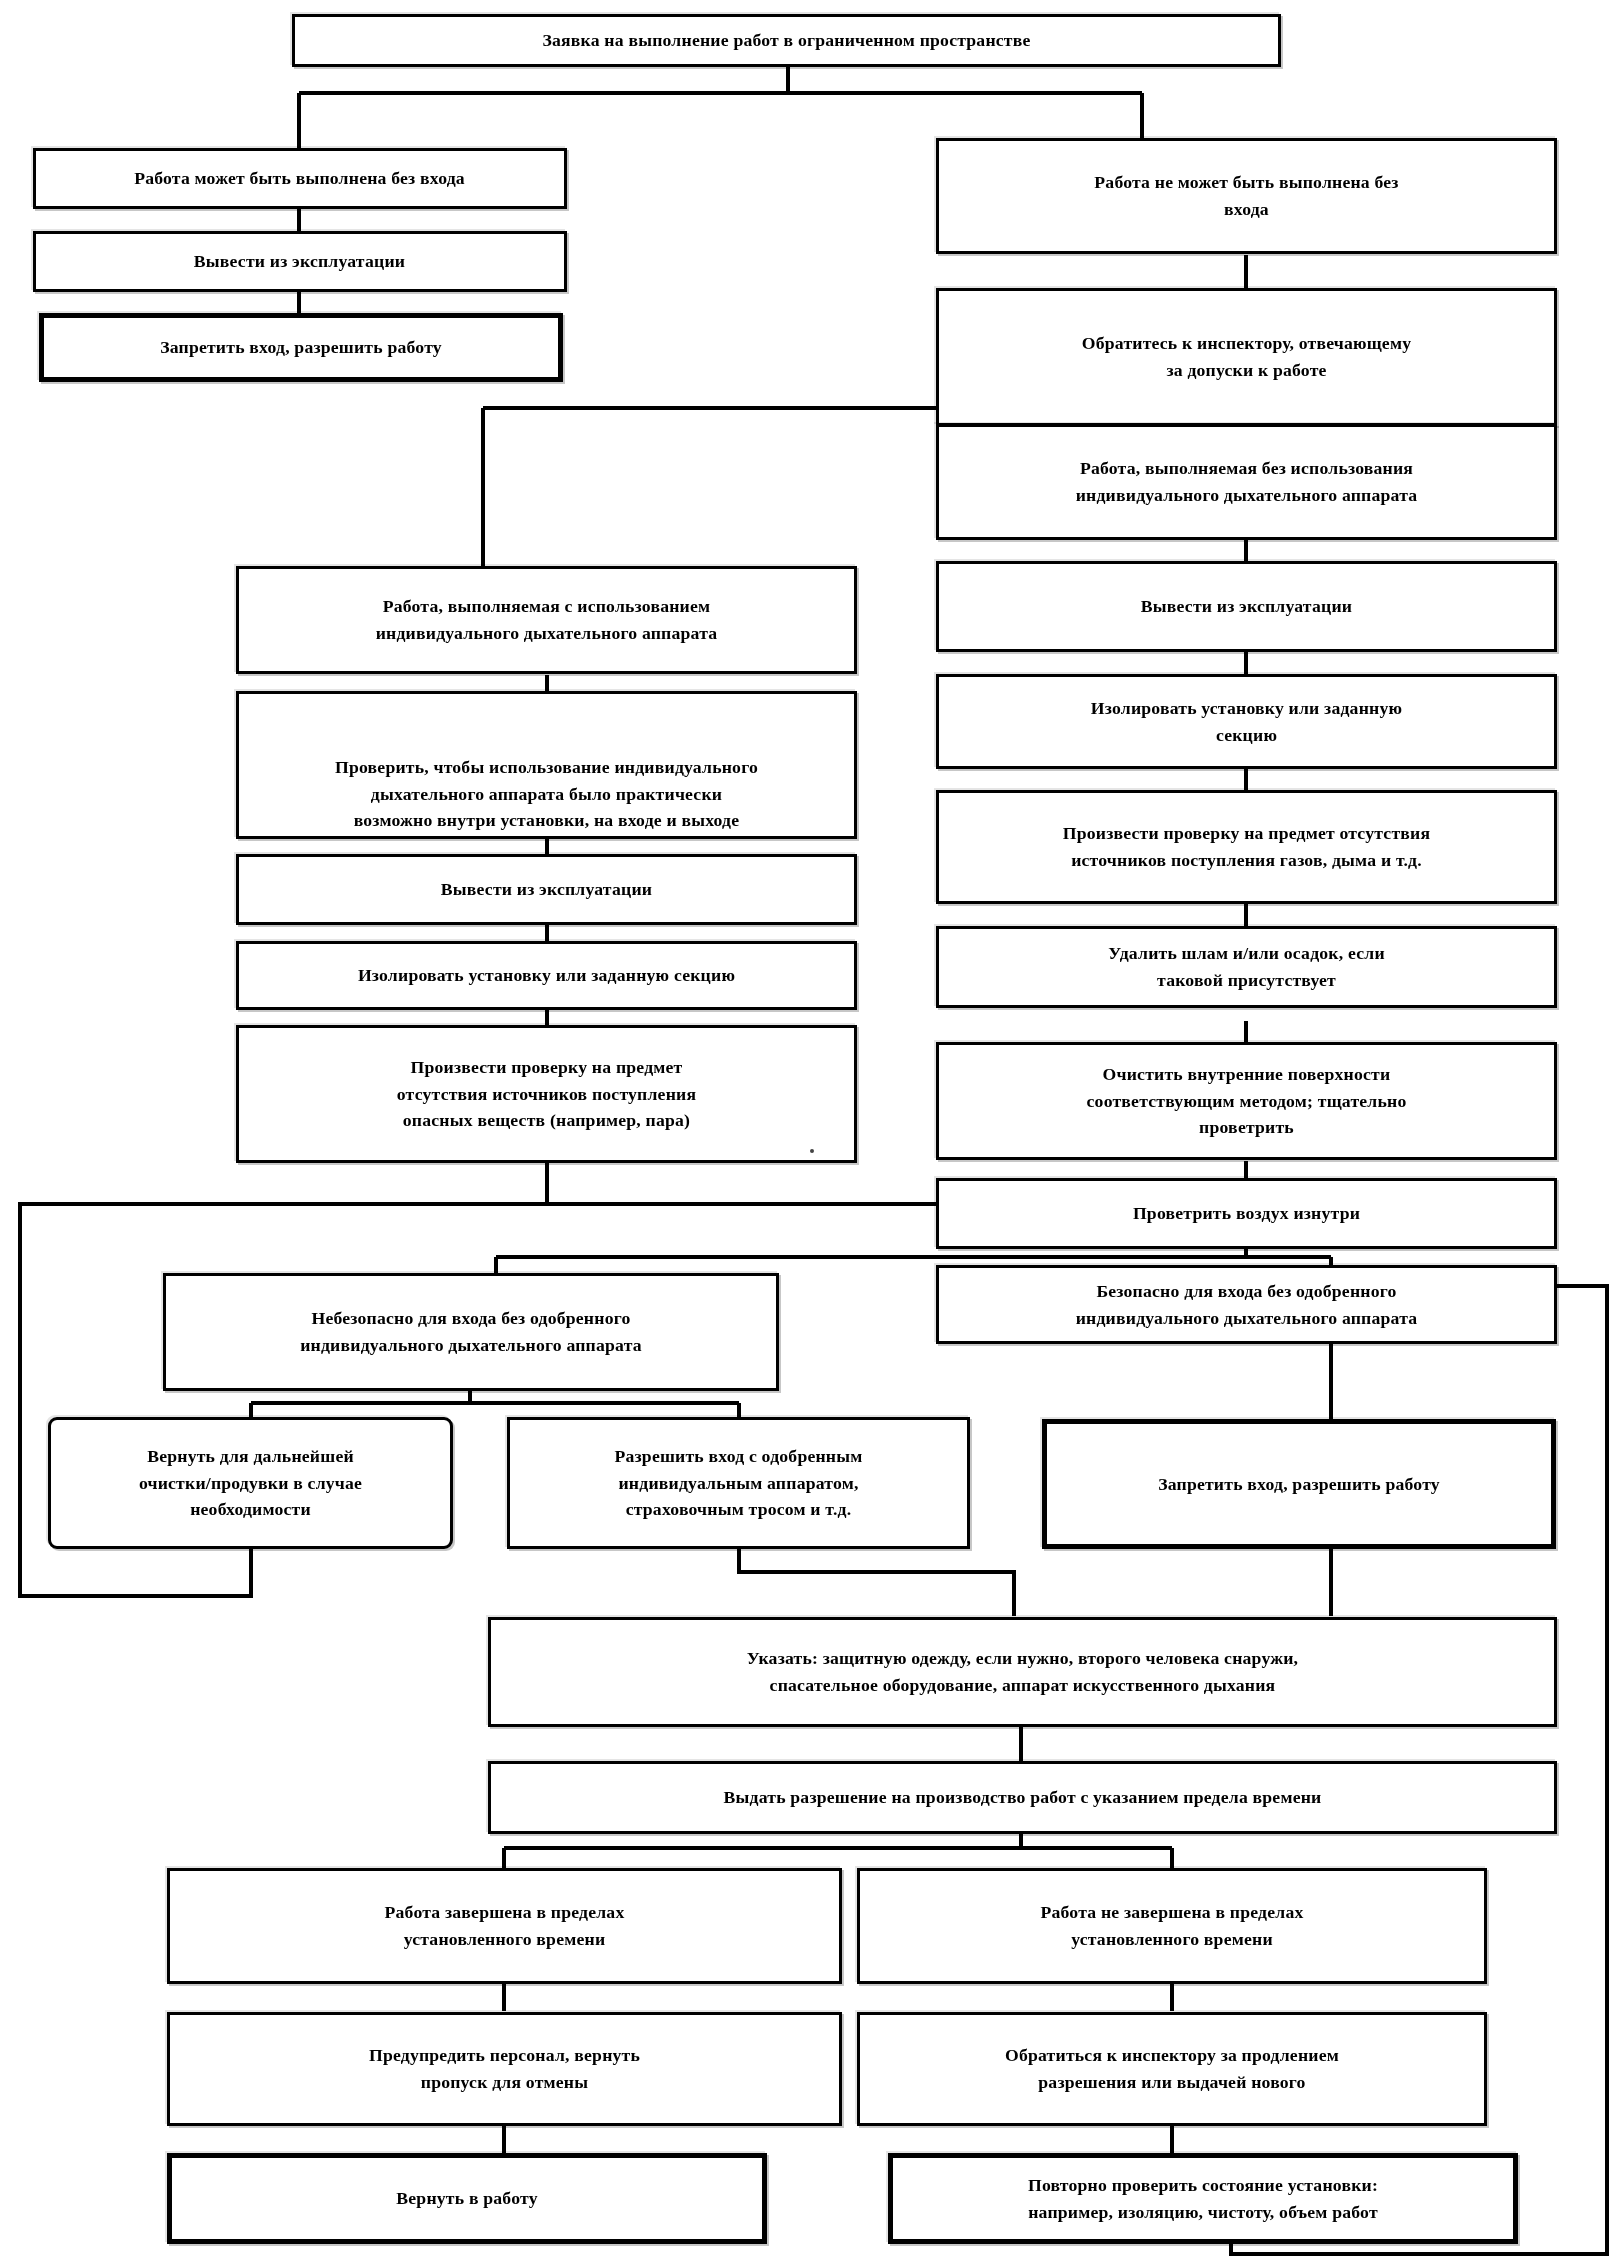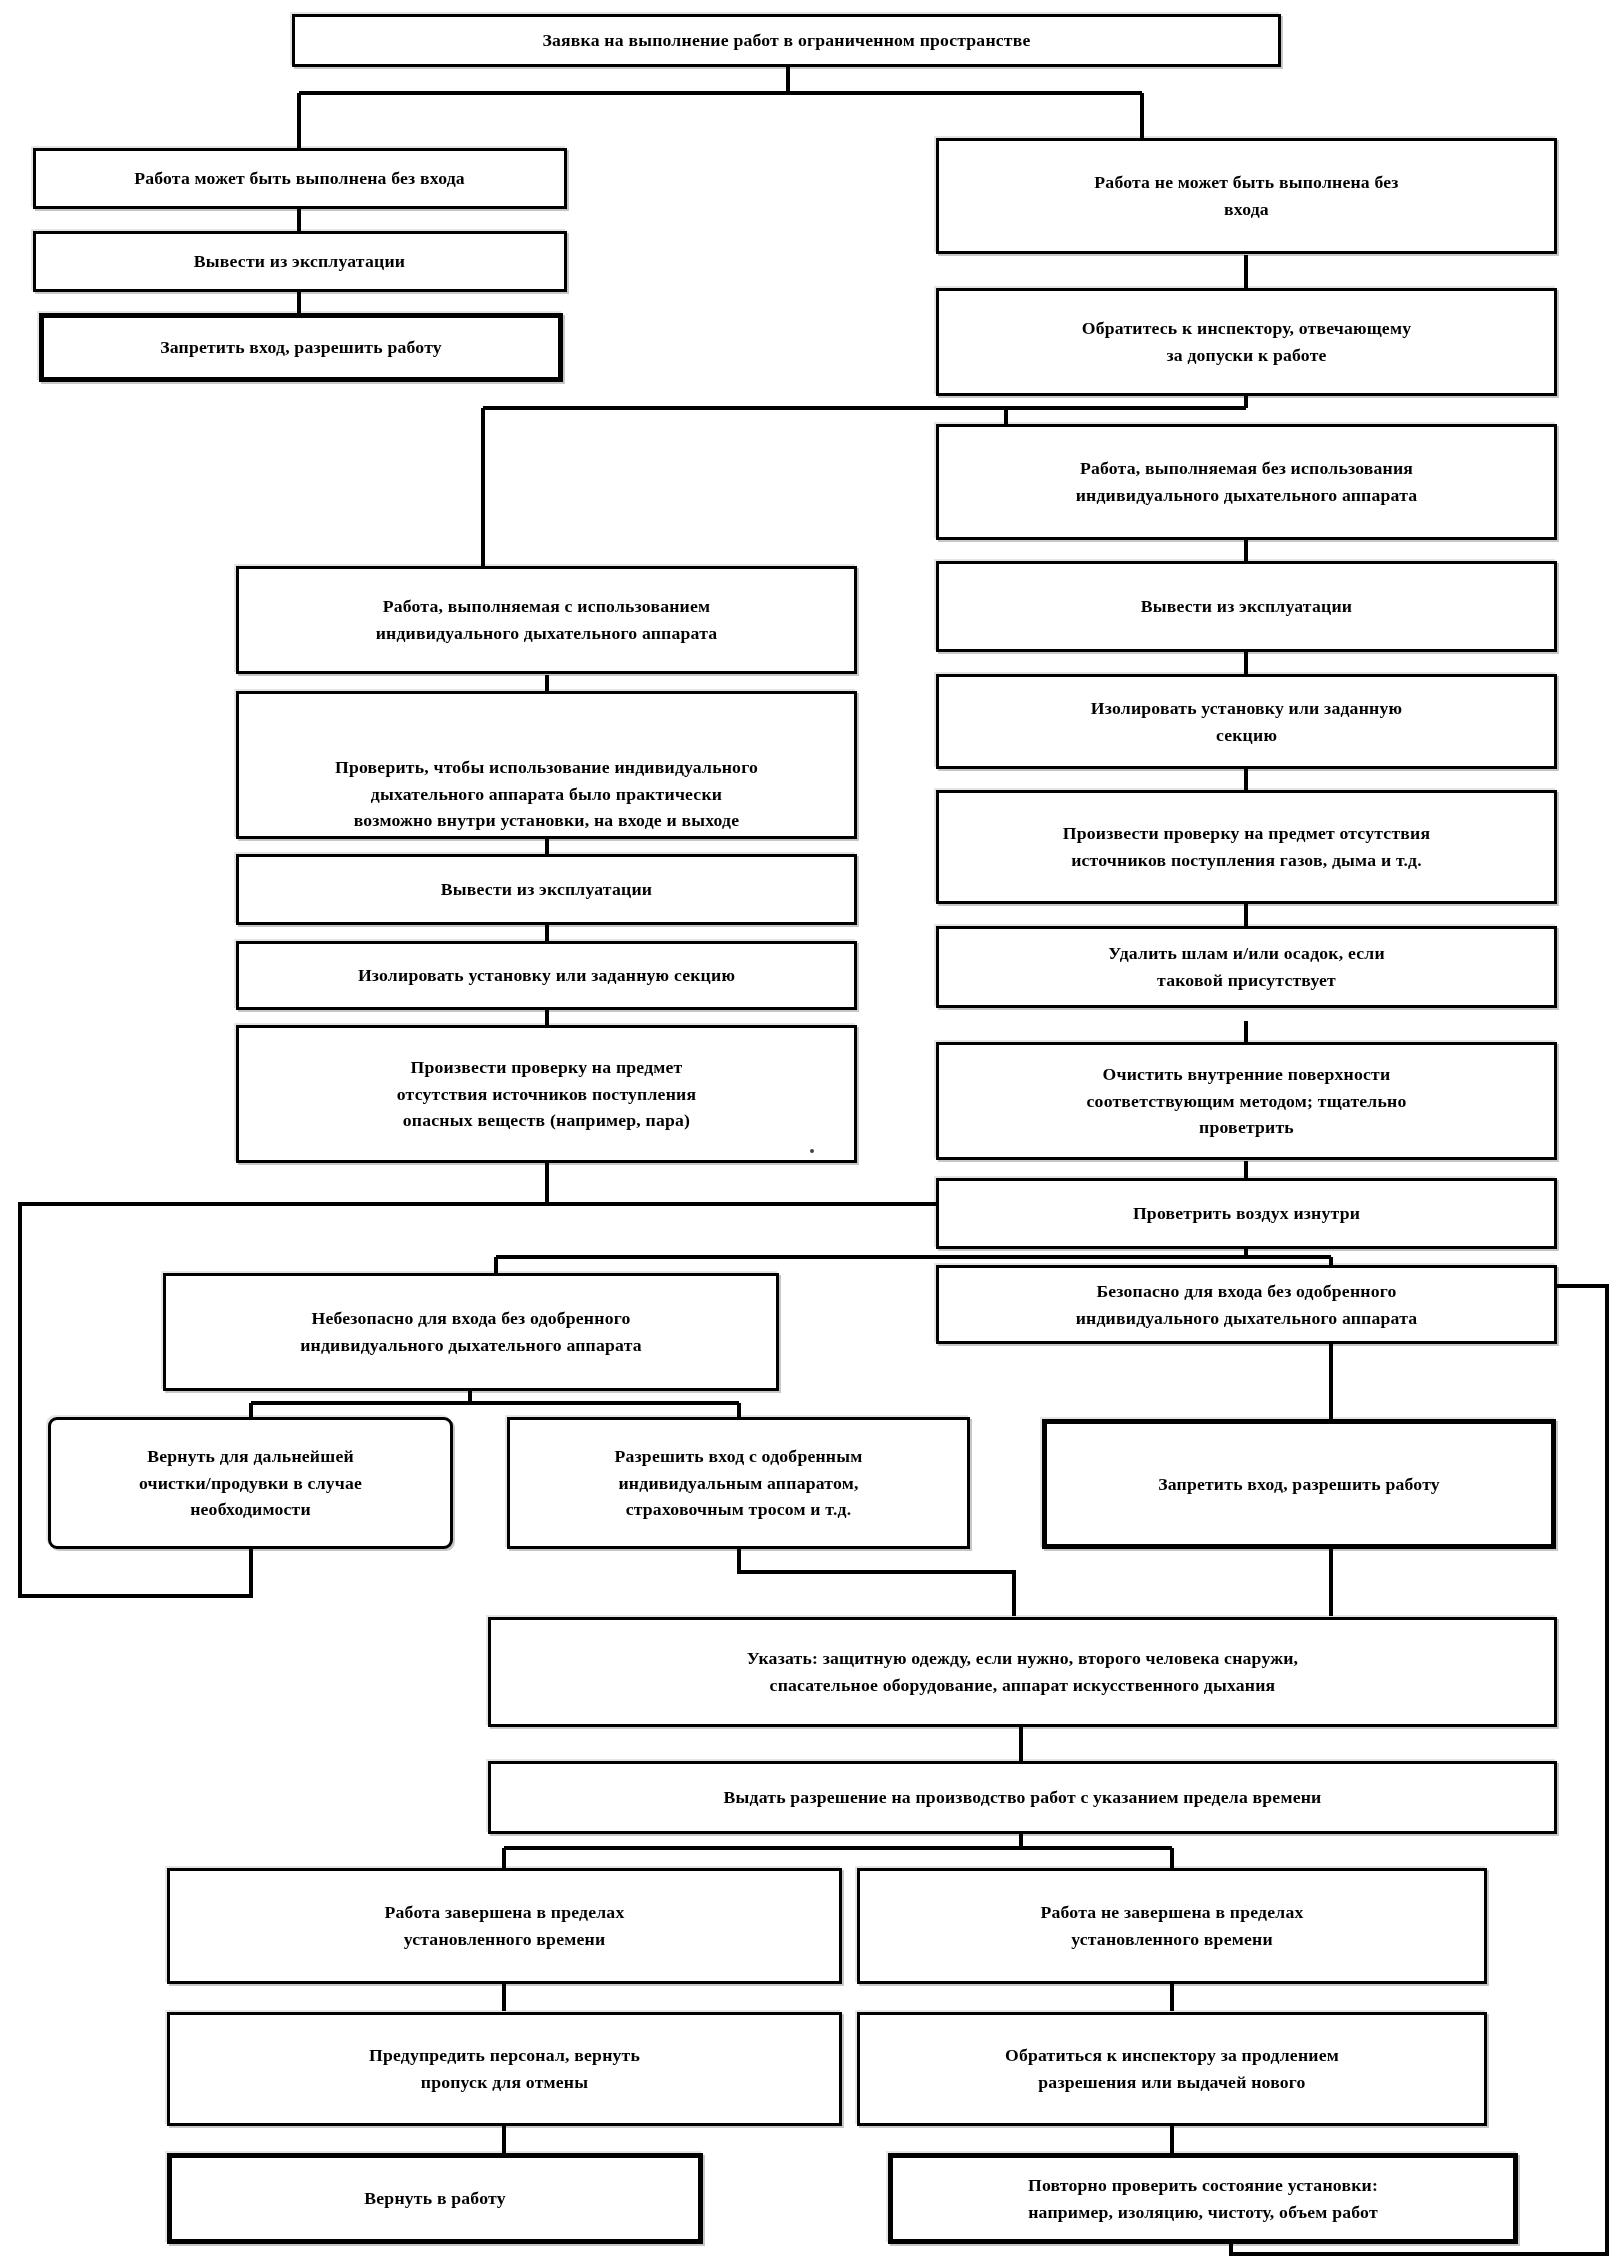--- a/index.html
+++ b/index.html
@@ -115,21 +115,21 @@
     <div class="node" style="left: 32.5px; top: 231px; width: 534px; height: 61px;">
       <span class="label">Вывести из эксплуатации</span>
     </div>
     <div class="node thick" style="left: 39px; top: 313px; width: 524px; height: 69px;">
       <span class="label">Запретить вход, разрешить работу</span>
     </div>
     <div class="node" style="left: 936px; top: 138px; width: 621px; height: 116px;">
       <span class="label">Работа не может быть выполнена без
 входа</span>
     </div>
-    <div class="node" style="left: 936px; top: 288px; width: 621px; height: 108px;">
+    <div class="node" style="left: 936px; top: 288px; width: 621px; height: 138px;">
       <span class="label">Обратитесь к инспектору, отвечающему
 за допуски к работе</span>
     </div>
     <div class="node" style="left: 936px; top: 424px; width: 621px; height: 116px;">
       <span class="label">Работа, выполняемая без использования
 индивидуального дыхательного аппарата</span>
     </div>
     <div class="node" style="left: 936px; top: 561px; width: 621px; height: 91px;">
       <span class="label">Вывести из эксплуатации</span>
     </div>
@@ -202,21 +202,21 @@
       <span class="label">Выдать разрешение на производство работ с указанием предела времени</span>
     </div>
     <div class="node" style="left: 167px; top: 1868px; width: 675px; height: 116px;">
       <span class="label">Работа завершена в пределах
 установленного времени</span>
     </div>
     <div class="node" style="left: 167px; top: 2012px; width: 675px; height: 114px;">
       <span class="label">Предупредить персонал, вернуть
 пропуск для отмены</span>
     </div>
-    <div class="node thick" style="left: 167px; top: 2153px; width: 536px; height: 91px;">
+    <div class="node thick" style="left: 167px; top: 2153px; width: 600px; height: 91px;">
       <span class="label">Вернуть в работу</span>
     </div>
     <div class="node" style="left: 857px; top: 1868px; width: 630px; height: 116px;">
       <span class="label">Работа не завершена в пределах
 установленного времени</span>
     </div>
     <div class="node" style="left: 857px; top: 2012px; width: 630px; height: 114px;">
       <span class="label">Обратиться к инспектору за продлением
 разрешения или выдачей нового</span>
     </div>

